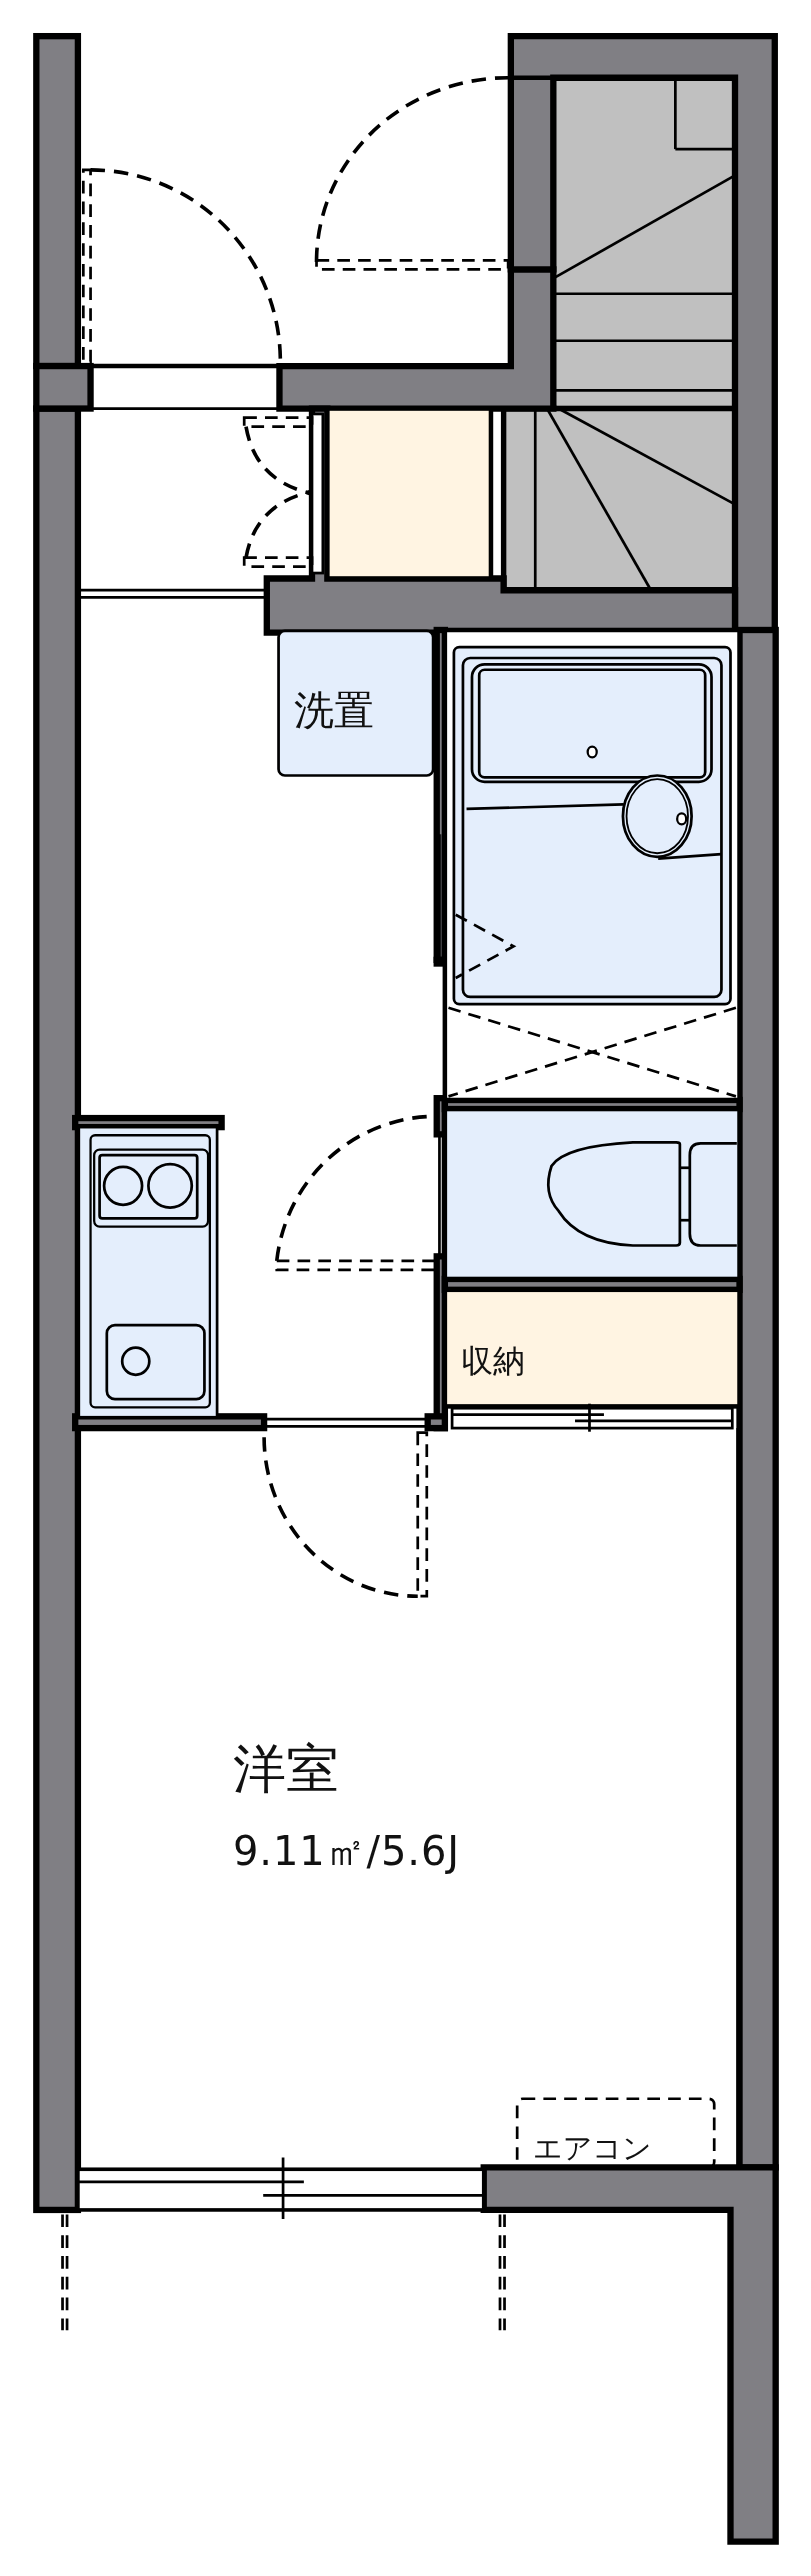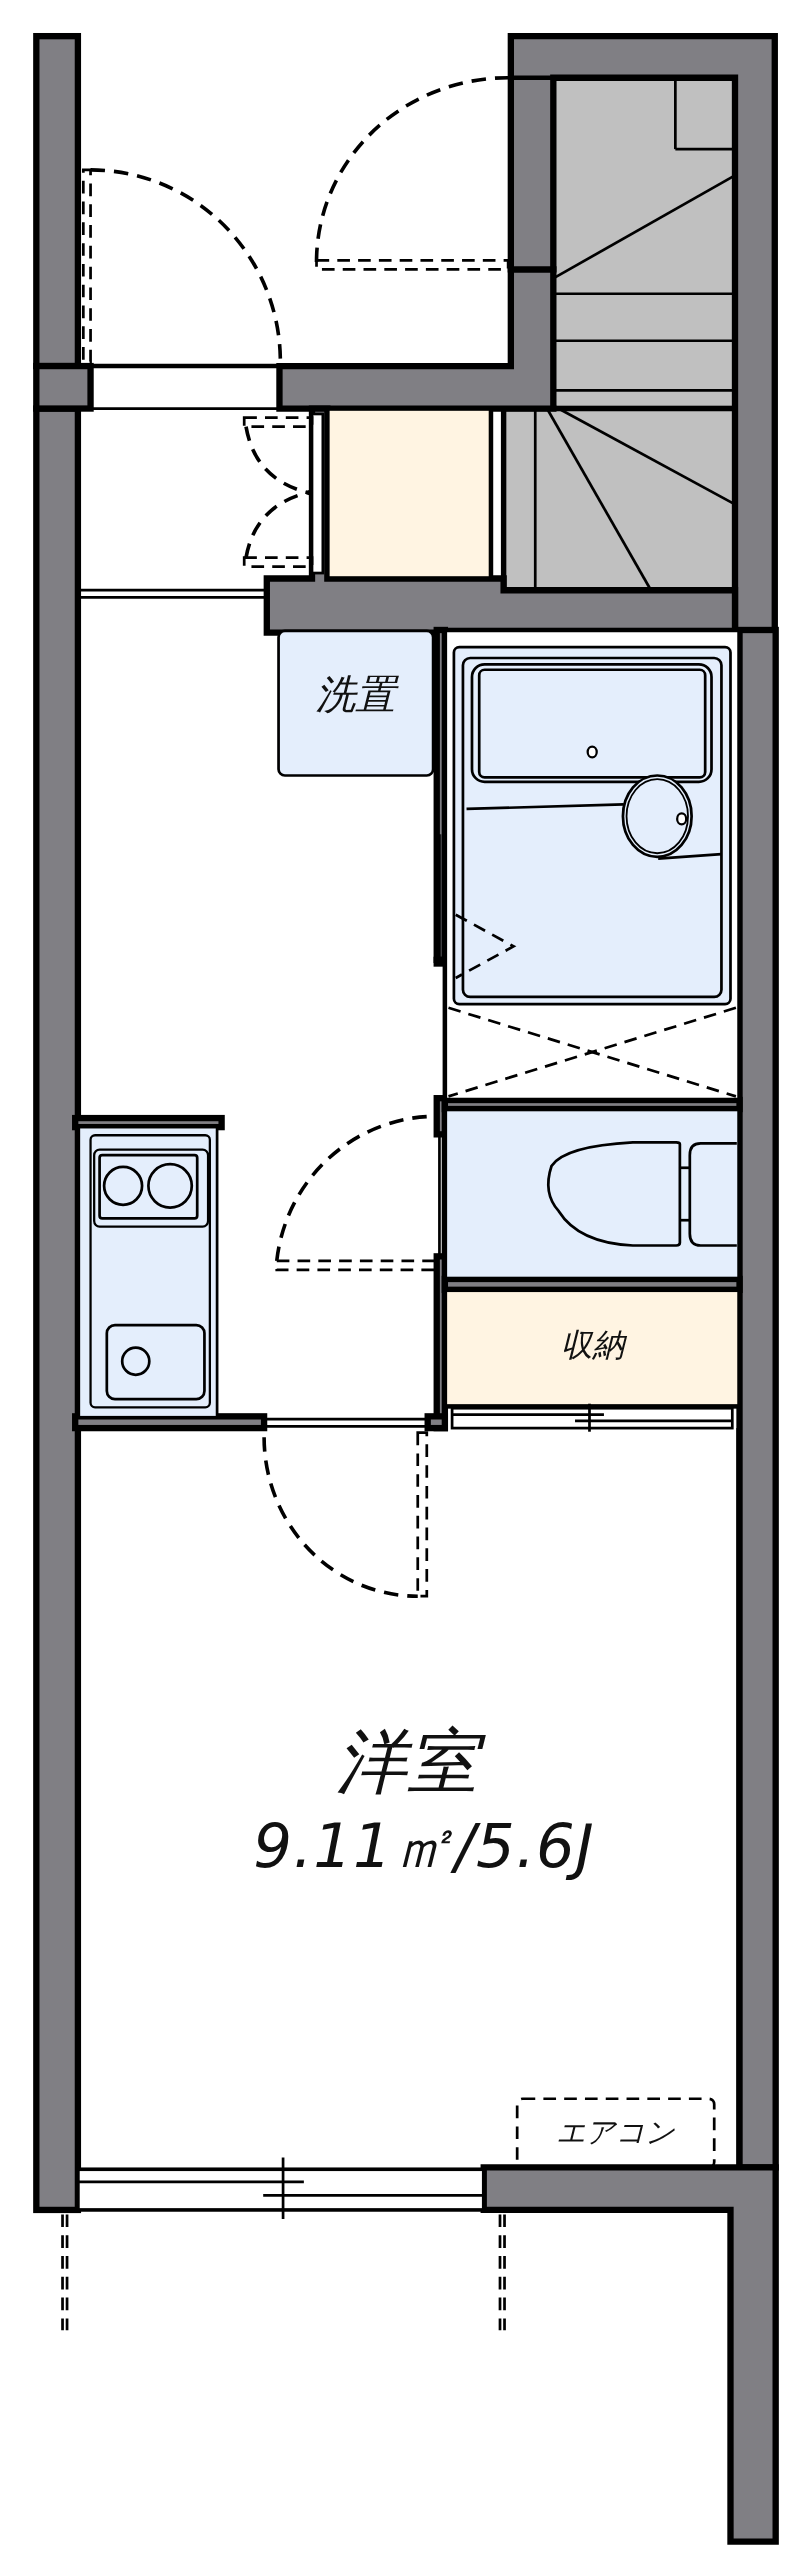--- a/index.html
+++ b/index.html
@@ -7,28 +7,28 @@
     #plan { position: absolute; left: 0; top: 0; width: 812px; height: 2576px; }
     .wall { fill: #807f84; stroke: #000; stroke-width: 7; stroke-linejoin: miter; }
     .line { stroke: #000; stroke-width: 5; fill: none; }
     .thin { stroke: #000; stroke-width: 3; fill: none; }
     .dash { stroke: #000; stroke-width: 4; fill: none; stroke-dasharray: 16 10; }
     .dash-thin { stroke: #000; stroke-width: 3; fill: none; stroke-dasharray: 14 9; }
     .stair { fill: #c0c0c0; stroke: #000; stroke-width: 6; }
     .wet { fill: #e4eefc; }
     .cream { fill: #fff4e2; }
     .label {
-      position: absolute; margin: 0; color: #111;
+      position: absolute; margin: 16px; color: #111;
       font-family: "DejaVu Sans", "Liberation Sans", sans-serif;
-      white-space: nowrap; text-align: center; line-height: 1; font-style: italic;
+      white-space: nowrap; line-height: 1;
     }
     .lbl-washer { left: 278px; top: 674px; width: 155px; font-size: 40px; }
     .lbl-storage { left: 445px; top: 1329px; width: 295px; font-size: 32px; }
-    .lbl-room { left: 217px; top: 1726px; width: 380px; font-size: 71px; }
-    .lbl-area { left: 234px; top: 1815px; width: 380px; font-size: 61px; letter-spacing: 0.9px; }
+    .lbl-room { left: 217px; top: 1726px; width: 380px; font-size: 53px; }
+    .lbl-area { left: 217px; top: 1815px; width: 380px; font-size: 40px; letter-spacing: 0.9px; }
     .lbl-ac { left: 517px; top: 2118px; width: 197px; font-size: 29px; }
   </style>
 </head>
 <body>
 
 <svg id="plan" viewBox="0 0 898 2850" xmlns="http://www.w3.org/2000/svg">
 
   <g>
     <rect class="stair" x="612" y="86" width="201" height="366"></rect>
     <rect class="stair" x="557" y="452" width="256" height="201"></rect>

